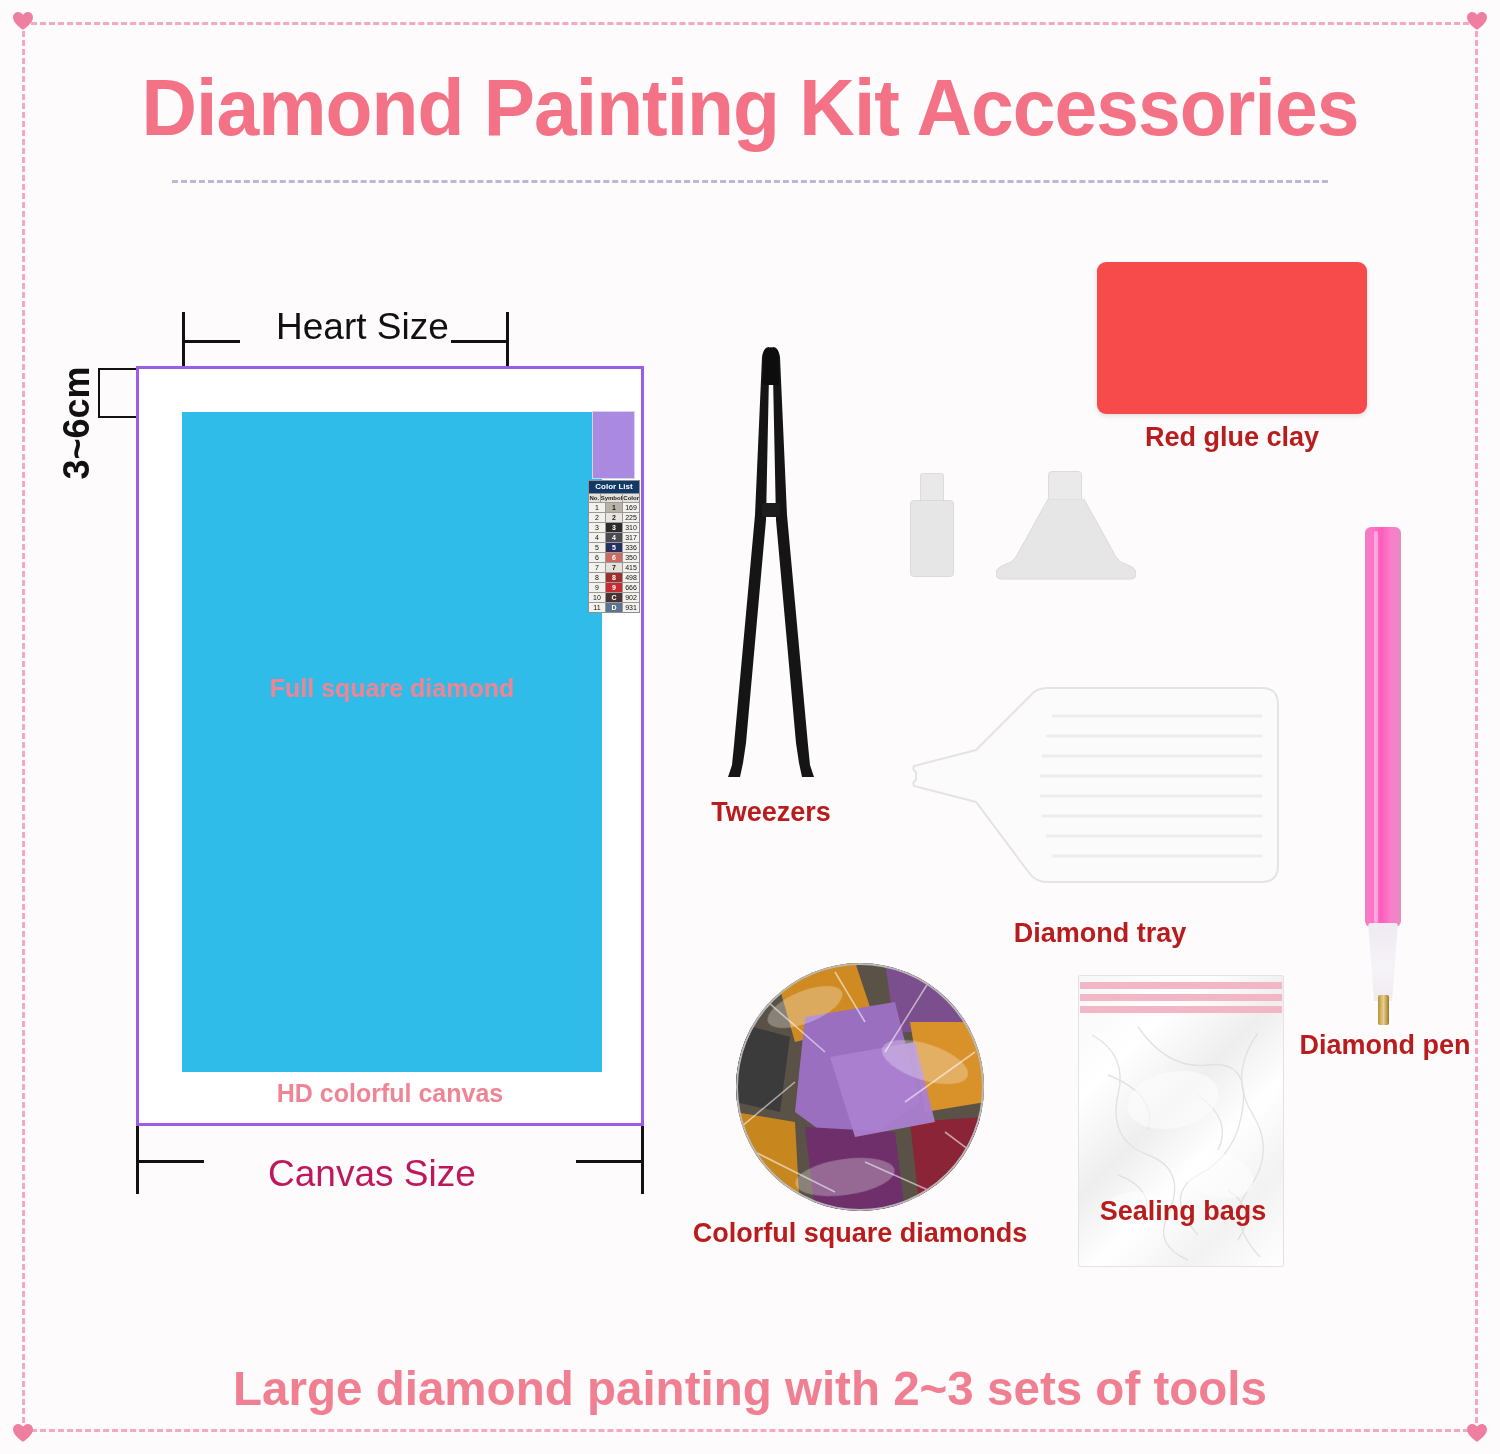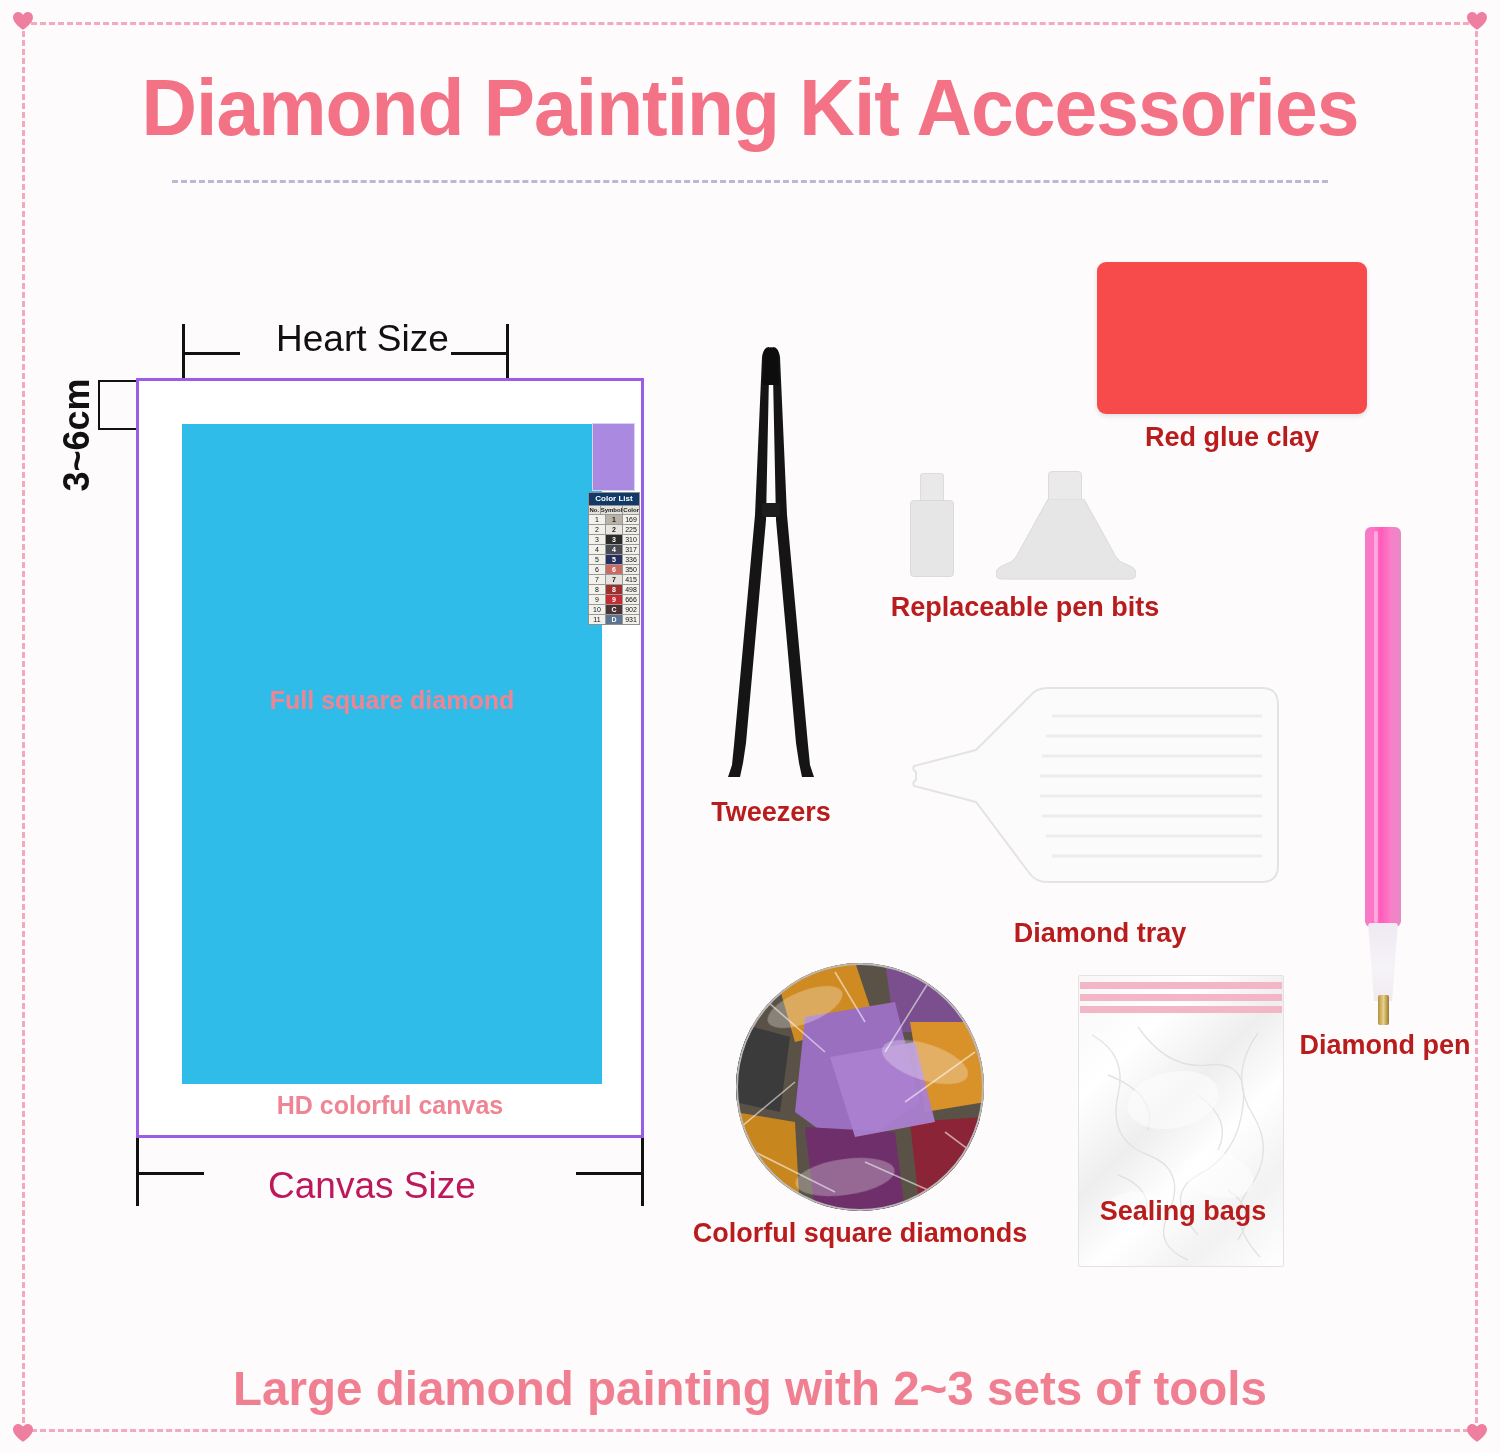--- a/index.html
+++ b/index.html
@@ -50,21 +50,21 @@
   .title-rule{
     position:absolute;
     left:172px;right:172px;top:180px;
     border-top:3px dashed #b9b9d6;
     height:0;
   }
 
   
   .diagram{
     position:absolute;
-    left:36px;top:296px;
+    left:36px;top:284px;
     width:640px;height:910px;
   }
   
   .canvas-outline{
     position:absolute;
     left:100px;top:82px;
     width:508px;height:760px;
     border:3px solid #9b5de5;
     box-sizing:border-box;
     background:#ffffff;
@@ -434,21 +434,20 @@
       <div class="neck"></div>
       <div class="body"></div>
     </div>
     <div class="bit-large">
       <div class="neck"></div>
       <svg width="140" height="82" viewBox="0 0 140 82">
         <path d="M52 0 L88 0 L120 58 Q124 64 132 66 L136 68 Q140 70 140 75 Q140 80 134 80 L6 80 Q0 80 0 75 Q0 70 4 68 L8 66 Q16 64 20 58 Z" fill="#e6e6e6" stroke="#dadada" stroke-width="1"></path>
       </svg>
     </div>
   </div>
-  <div class="item-label" style="left:880px;top:592px;width:290px;">Replaceable pen bits</div>
 
   <div class="tray">
     <svg width="380" height="220" viewBox="0 0 380 220">
       <path d="M6 92 Q2 90 4 86 L66 70 L120 16 Q126 8 138 8 L352 8 Q368 8 368 24 L368 186 Q368 202 352 202 L138 202 Q126 202 120 194 L66 122 L4 106 Q2 102 6 100 Z" fill="#fbfbfb" stroke="#e4e4e4" stroke-width="2"></path>
       <g stroke="#ededed" stroke-width="3">
         <line x1="142" y1="36" x2="352" y2="36"></line>
         <line x1="136" y1="56" x2="352" y2="56"></line>
         <line x1="132" y1="76" x2="352" y2="76"></line>
         <line x1="130" y1="96" x2="352" y2="96"></line>
         <line x1="130" y1="116" x2="352" y2="116"></line>

